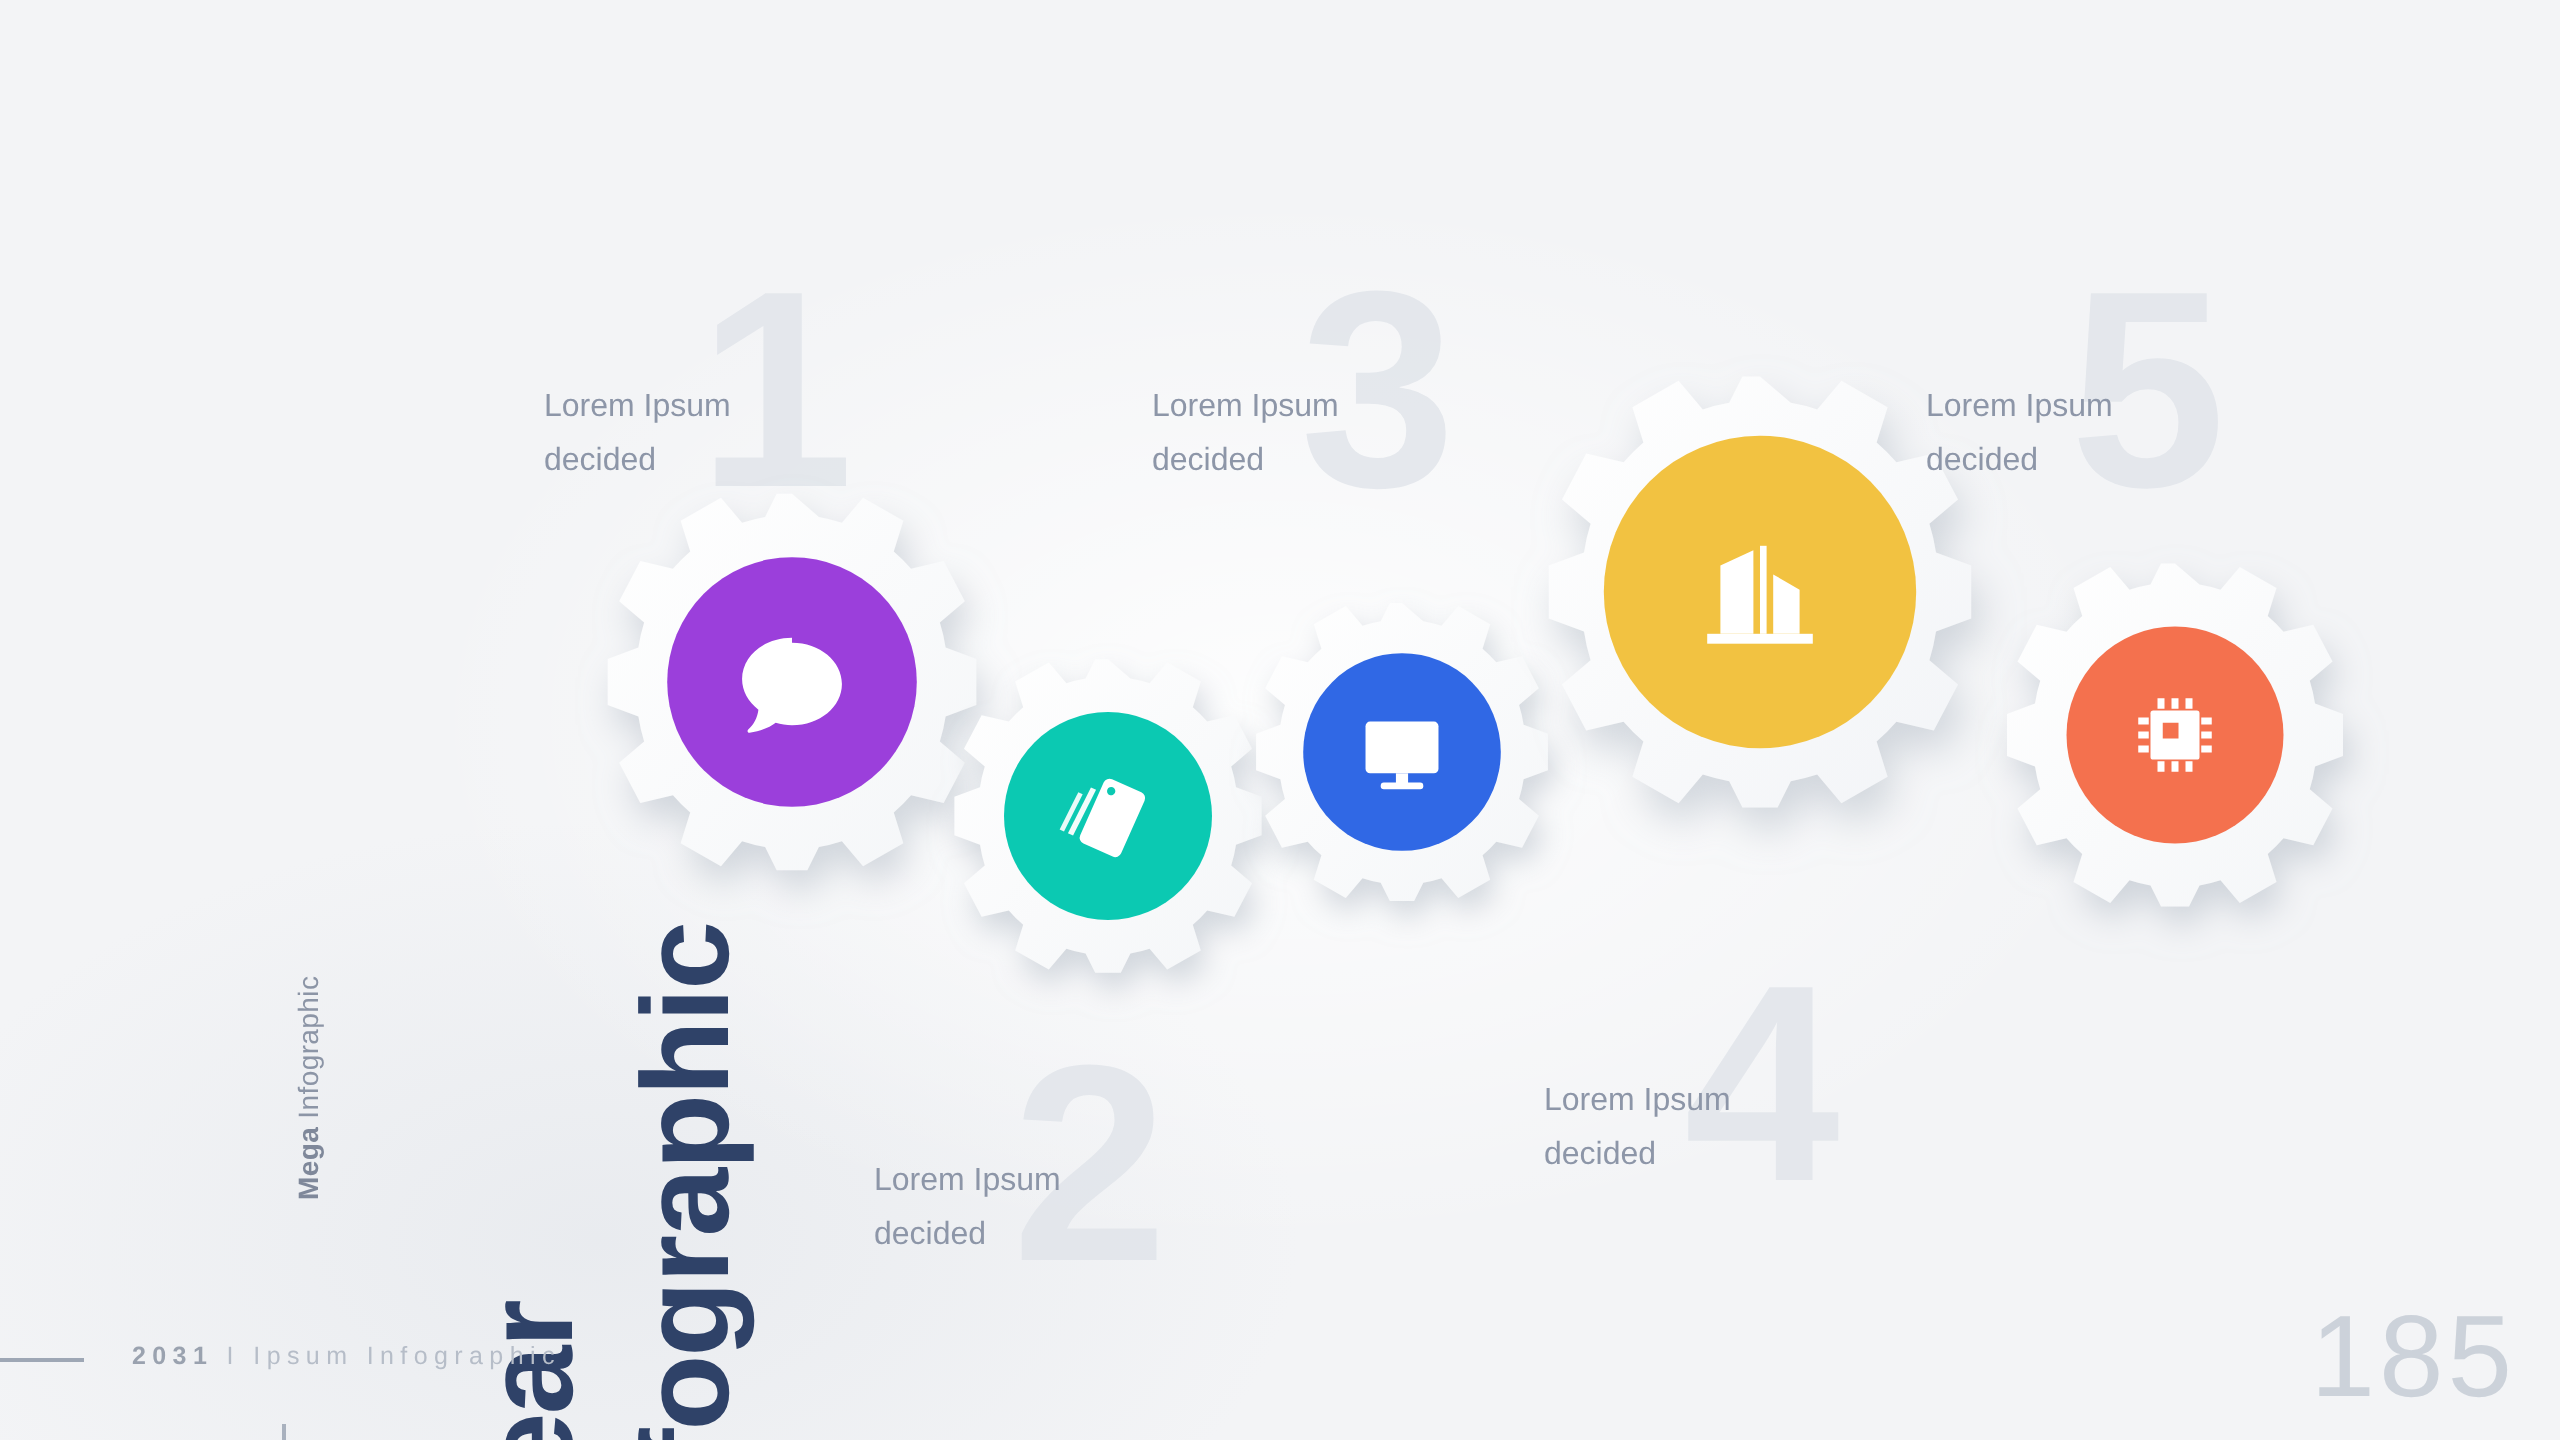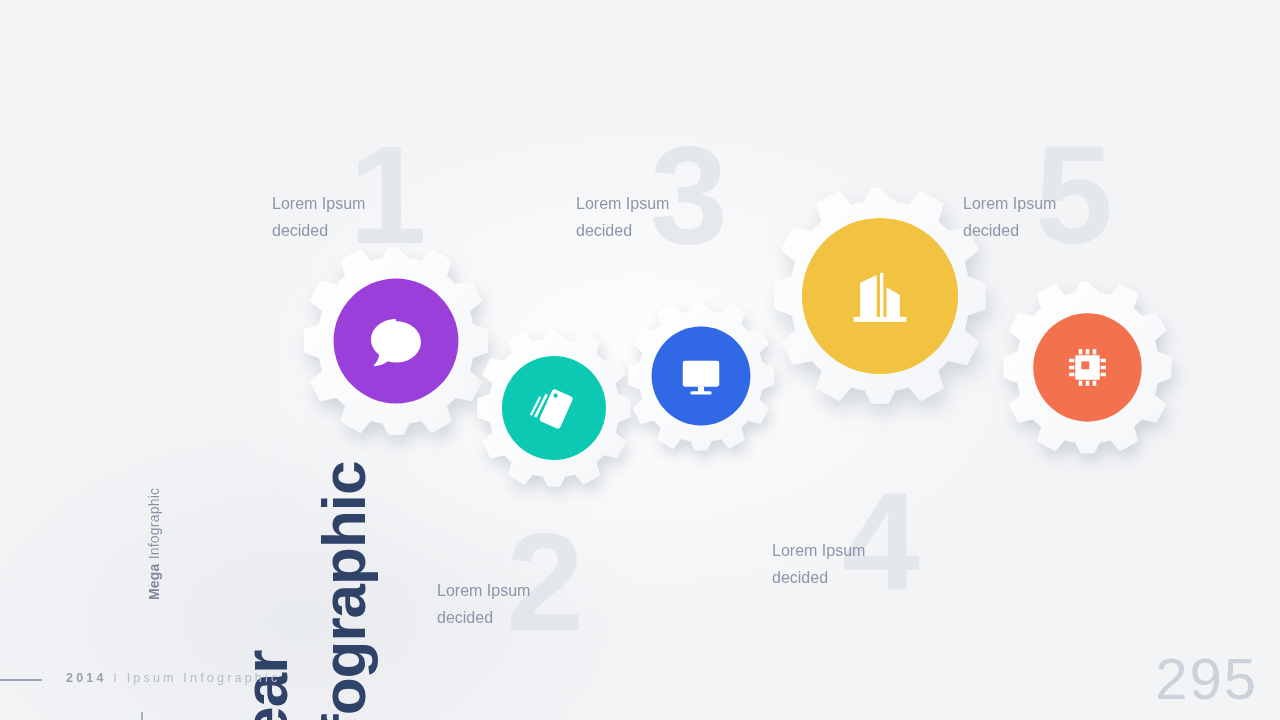--- a/index.html
+++ b/index.html
@@ -281,15 +281,15 @@
   <div>Lorem Ipsum</div>
   <div>decided</div>
 </div>
 <div class="caption" style="left:963px; top:190px;">
   <div>Lorem Ipsum</div>
   <div>decided</div>
 </div>
 
 <div class="footer-rule"></div>
 <div class="footer-text">
-  <span class="yr">2014</span><span> I </span><span>Ipsum Infographic</span>
-</div>
-<div class="page-num">295</div>
+  <span class="yr">2031</span><span> I </span><span>Ipsum Infographic</span>
+</div>
+<div class="page-num">185</div>
 
 </body></html>

